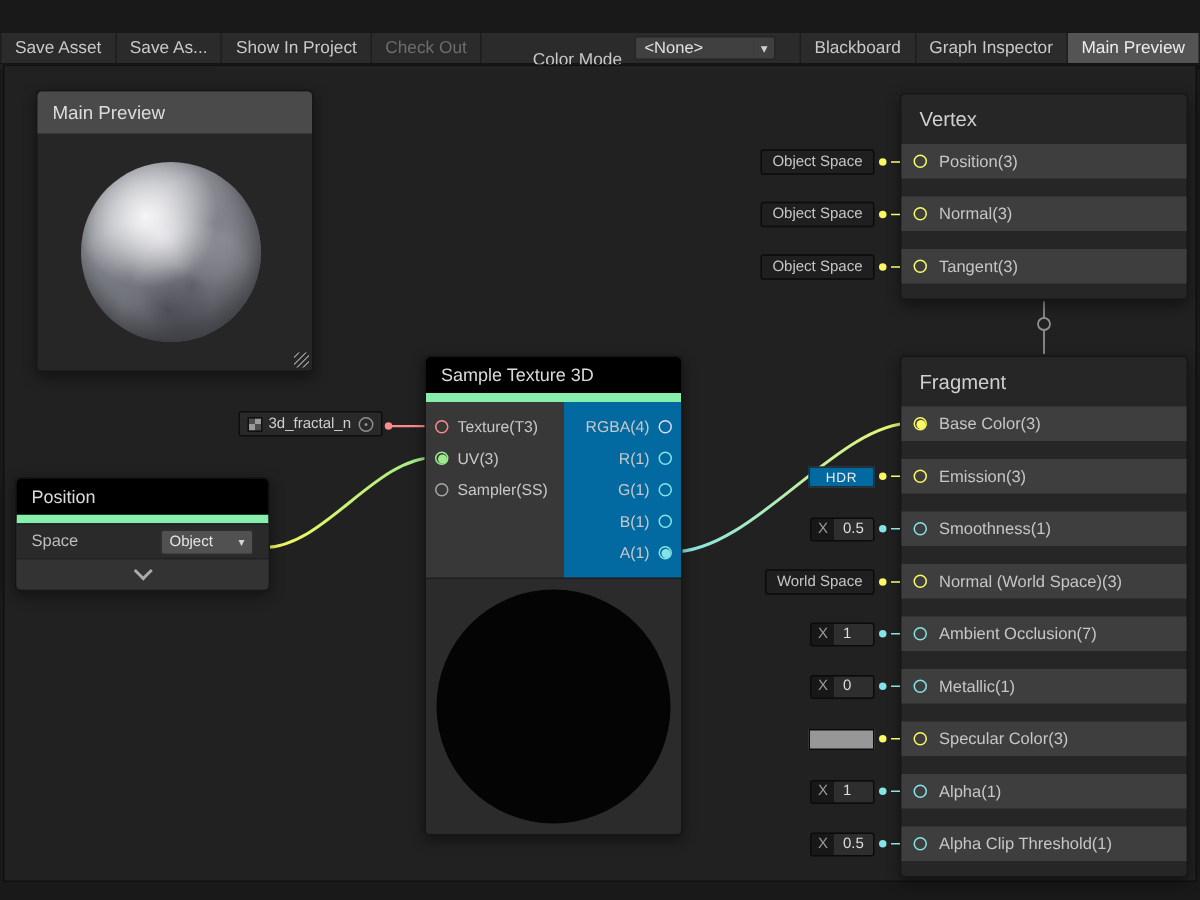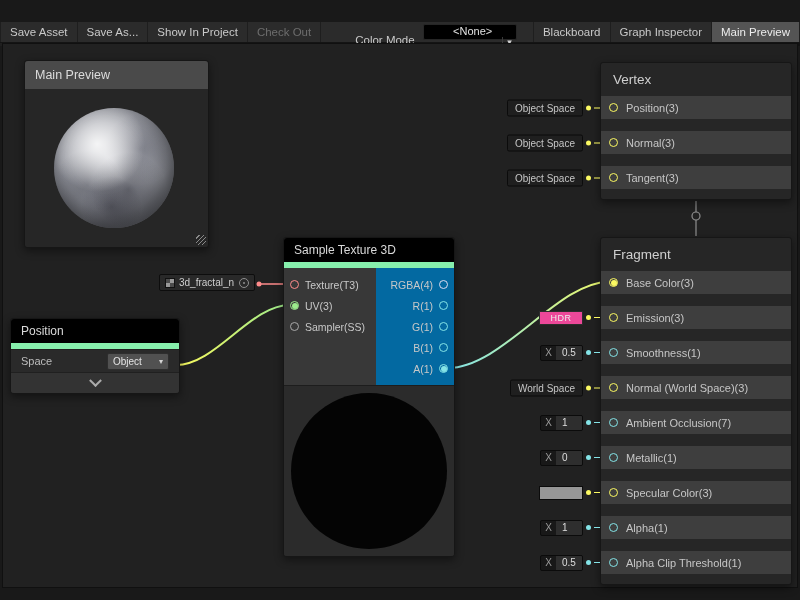--- a/index.html
+++ b/index.html
@@ -17,41 +17,41 @@
   .sg-icon::after { content:""; position:absolute; right:1px; bottom:1px; width:3px; height:3px; border-radius:50%; background:#6ac4e0; }
   .winctrl { margin-left:auto; display:flex; align-items:center; color:#c9c9c9; padding-right:4px; }
   .winctrl span { padding:0 6px; font-size:12px; cursor:default; }
   
   .toolbar { position:absolute; top:22px; left:0; right:0; height:21px; background:#2b2b2b; border-bottom:1px solid #141414; display:flex; align-items:stretch; font-size:11.5px; color:#c9c9c9; }
   .tbtn { display:flex; align-items:center; padding:0 9px; border-right:1px solid #1e1e1e; white-space:nowrap; cursor:default; }
   .tbtn.first { border-left:1px solid #1e1e1e; }
   .tbtn.disabled { color:#6d6d6d; }
   .tbtn.active { background:#545454; color:#ececec; }
   .cm-label { display:flex; align-items:center; margin-left:28px; padding:0 6px;margin-top:16px; }
-  .dropdown { display:flex; align-items:center; width:94px; height:16px; margin:2px 4px 0 2px; background:#000000; border:1px solid #262626; border-radius:2px; font-size:11px; color:#e2e2e2; padding-left:6px;flex-direction:column; }
+  .dropdown { display:flex; align-items:center; width:94px; height:16px; margin:2px 4px 0 2px; background:#404040; border:1px solid #262626; border-radius:2px; font-size:11px; color:#e2e2e2; padding-left:6px; }
   .dd-arrow { margin-left:auto; padding:0 4px; border-left:1px solid #3a3a3a; font-size:9px; color:#cfcfcf; }
   .tb-spacer { flex:1; }
   
   .graph-bg { position:absolute; left:2px; right:2px; top:43px; bottom:12px; background:#212121; border:1px solid #101010; }
   .stage { position:absolute; inset:0; }
   .edges { position:absolute; left:0; top:0; z-index:1; pointer-events:none; }
   
   .node { position:absolute; z-index:2; background:#2a2a2a; border:1px solid #161616; border-radius:3px; box-shadow:0 3px 9px rgba(0,0,0,.45); }
   .c-vec3 { --c:#fbf962; } .c-float { --c:#84e4e7; } .c-vec4 { --c:#dcdcf0; }
   .c-tex { --c:#ff8b8b; } .c-samp { --c:#a8a8a8; } .c-green { --c:#9ceb8c; }
   .port { width:9px; height:9px; border-radius:50%; border:1.5px solid var(--c); flex:none; position:relative; }
   .port.filled::after { content:""; position:absolute; inset:.5px; border-radius:50%; background:var(--c); }
   .pillwrap { position:absolute; right:calc(100% + 1px); top:50%; transform:translateY(-50%); display:flex; align-items:center; gap:3px; z-index:3; }
   .pdot { width:5px; height:5px; border-radius:50%; background:var(--c); flex:none; }
   .pstub { width:6px; height:1px; background:var(--c); flex:none; }
   .pill { height:17px; background:#1f1f1f; border:1px solid #0b0b0b; border-radius:2px; color:#c6c6c6; font-size:10px; display:flex; align-items:center; padding:0 7px; white-space:nowrap; }
   .fpill { display:flex; align-items:center; height:16px; background:#181818; border:1px solid #0b0b0b; border-radius:2px; font-size:10px; overflow:hidden; }
   .fpill .fx { color:#9a9a9a; padding:0 4px; }
   .fpill .fv { background:#2e2e2e; color:#dedede; padding:0 6px; min-width:26px; height:100%; display:flex; align-items:center; }
-  .hdrpill { width:44px; height:14px; background:#ec4899; border:1px solid #2c2c2c; color:#ededed; font-size:9px; display:flex; align-items:center; justify-content:center; letter-spacing:.5px; }
+  .hdrpill { width:44px; height:14px; background:#0369a1; border:1px solid #2c2c2c; color:#ededed; font-size:9px; display:flex; align-items:center; justify-content:center; letter-spacing:.5px; }
   .swatch { width:44px; height:14px; background:#979797; border:1px solid #0b0b0b; }
   
   .ctx { width:192px; background:#262626; padding-bottom:10px; }
   .ctx-title { height:33px; display:flex; align-items:center; padding:0 12px; font-size:13.5px; color:#cfcfcf; }
   .crow { position:relative; height:23px; margin-bottom:12px; background:#3e3e3e; display:flex; align-items:center; gap:8px; padding:0 8px; font-size:11px; color:#c6c6c6; }
   .crow:last-child { margin-bottom:0; }
   .rlabel { white-space:nowrap; overflow:hidden; }
   
   .snode { left:283px; top:237px; width:172px; }
   .ntitle { height:30px; background:#000000; border-bottom:6px solid #86efac; display:flex; align-items:center; padding:0 10px; font-size:12px; color:#dadada; border-radius:3px 3px 0 0; }

